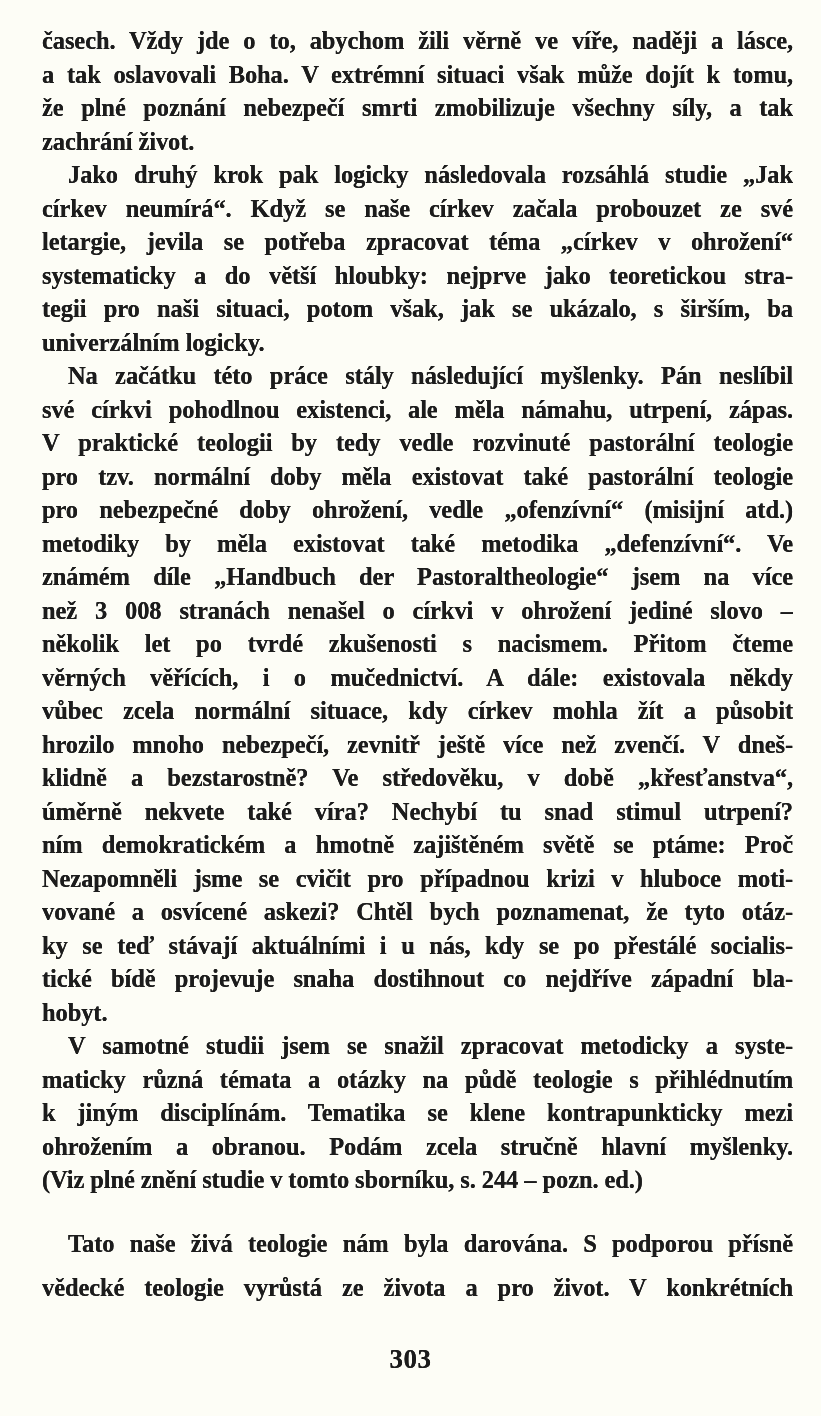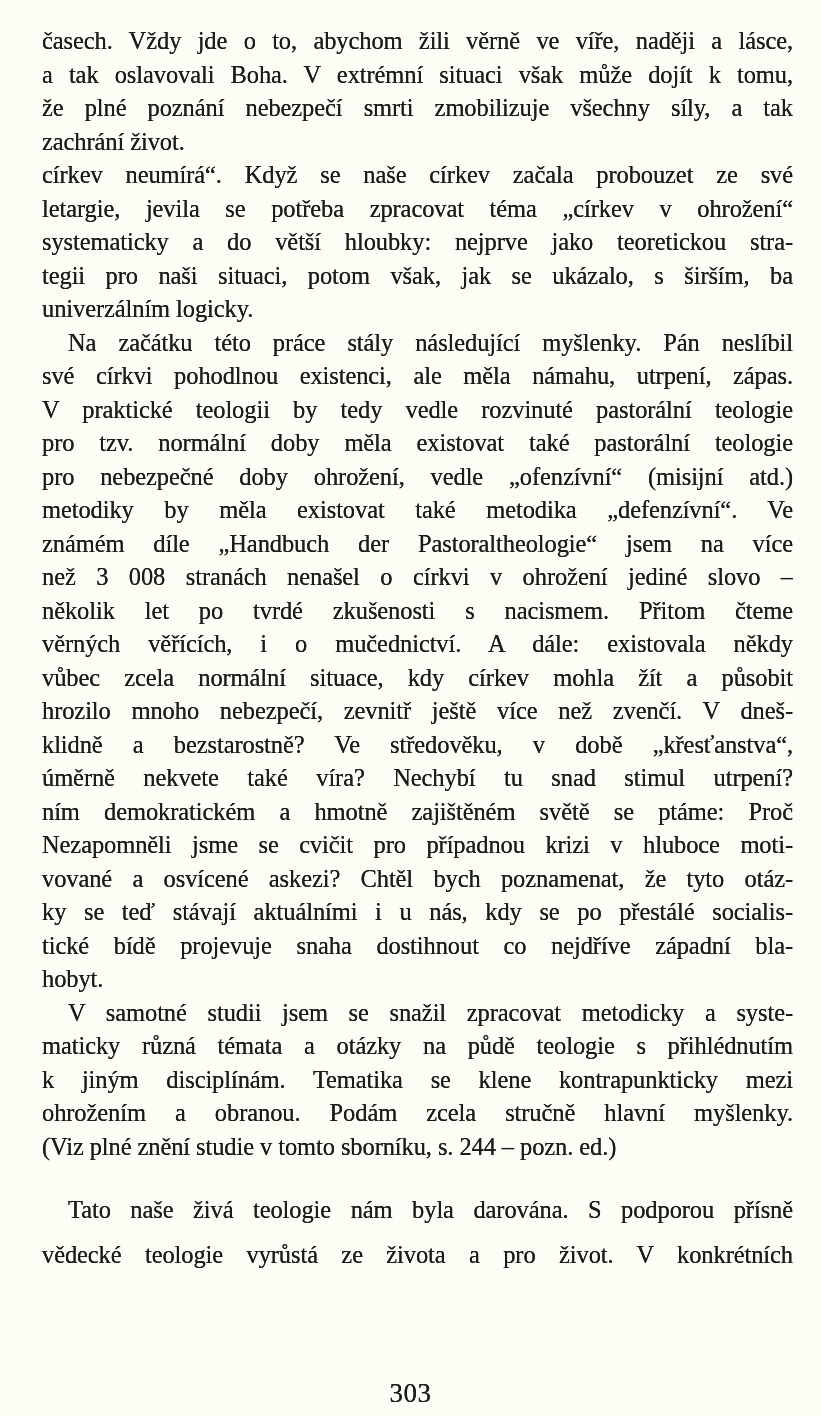--- a/index.html
+++ b/index.html
@@ -3,21 +3,21 @@
 <meta charset="utf-8">
 <title>Book page 303</title>
 <style>
   :root {
     --page-w: 821px;
     --page-h: 1416px;
     --lh: 33.5px;
     --ink: #1c1c1c;
     --paper: #fdfdf6;
   }
-  * { margin: 0; padding: 0; box-sizing: border-box; }
+  * { margin: 0; padding: 0; box-sizing: border-box; font-weight: bold; }
   html, body {
     width: var(--page-w);
     height: var(--page-h);
     background: var(--paper);
     overflow: hidden;
   }
   .book-page {
     position: relative;
     width: var(--page-w);
     height: var(--page-h);
@@ -48,36 +48,36 @@
   .line.justify-last { text-align-last: justify; margin-top: 11px; }
   .line.indent { text-indent: 26px; }
   .page-number {
     position: absolute;
     top: 1344px;
     left: 0;
     width: 100%;
     text-align: center;
     font-size: 27px;
     letter-spacing: 0.5px;
-    margin-top: 34px;
   }
 </style>
 </head>
 <body>
 
 <div class="book-page">
   <div class="text-block">
 
   <div class="paragraph">
         <div class="line">časech. Vždy jde o to, abychom žili věrně ve víře, naději a lásce,</div>
         <div class="line">a tak oslavovali Boha. V extrémní situaci však může dojít k tomu,</div>
         <div class="line">že plné poznání nebezpečí smrti zmobilizuje všechny síly, a tak</div>
         <div class="line last">zachrání život.</div>
       </div>
       <div class="paragraph">
+        <div class="line indent">Jako druhý krok pak logicky následovala rozsáhlá studie „Jak</div>
         <div class="line">církev neumírá“. Když se naše církev začala probouzet ze své</div>
         <div class="line">letargie, jevila se potřeba zpracovat téma „církev v ohrožení“</div>
         <div class="line">systematicky a do větší hloubky: nejprve jako teoretickou stra-</div>
         <div class="line">tegii pro naši situaci, potom však, jak se ukázalo, s širším, ba</div>
         <div class="line last">univerzálním logicky.</div>
       </div>
       <div class="paragraph">
         <div class="line indent">Na začátku této práce stály následující myšlenky. Pán neslíbil</div>
         <div class="line">své církvi pohodlnou existenci, ale měla námahu, utrpení, zápas.</div>
         <div class="line">V praktické teologii by tedy vedle rozvinuté pastorální teologie</div>

